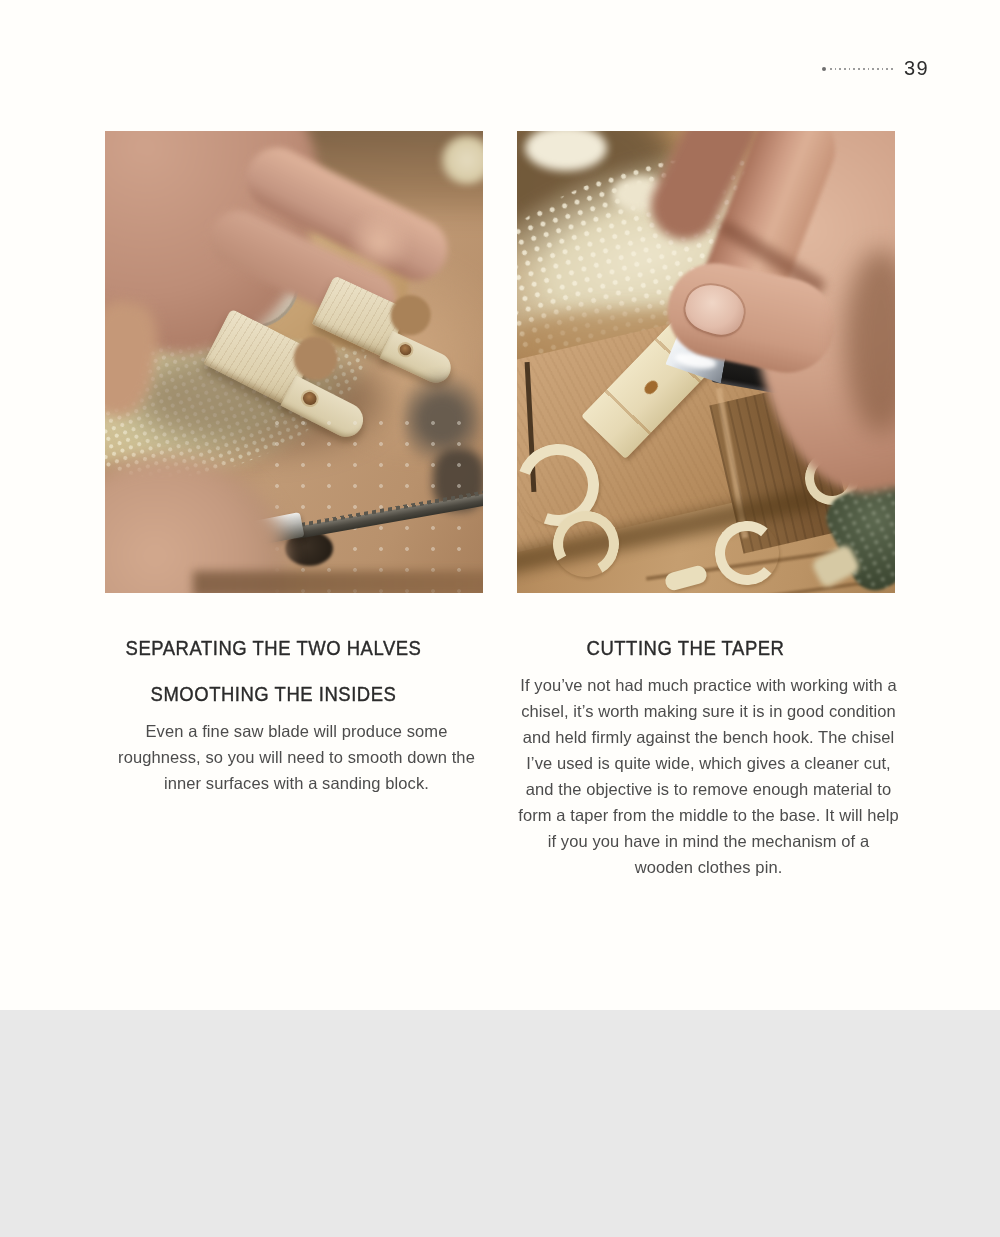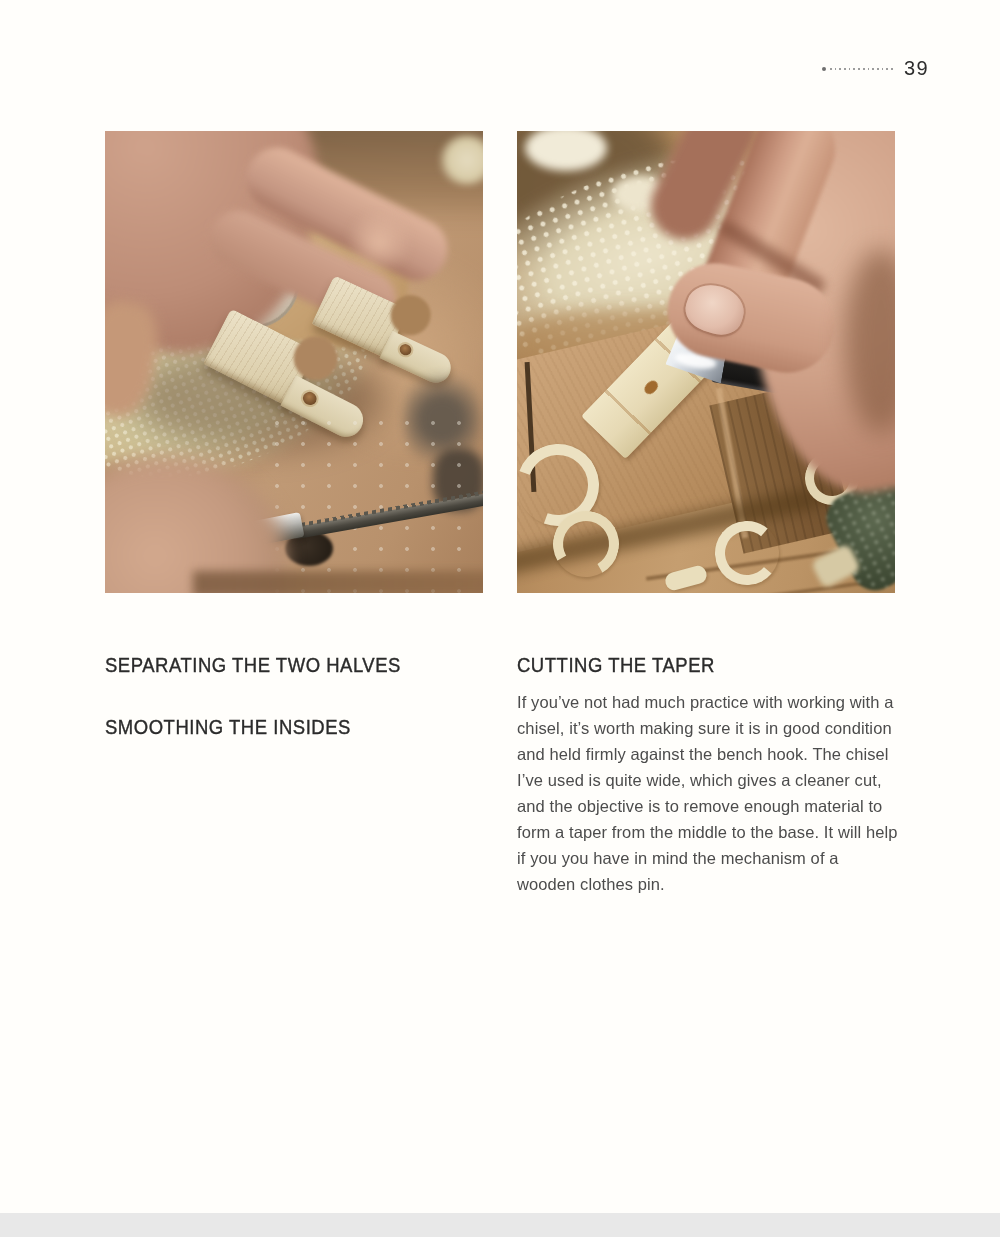--- a/index.html
+++ b/index.html
@@ -1,18 +1,18 @@
 <!DOCTYPE html>
 <html><head>
 <meta charset="utf-8">
 <style>
   * { margin:0; padding:0; box-sizing:border-box; }
   html,body { background:#e8e8e8; }
   .page {
-    position:relative; width:1000px; height:1213px; margin:0 auto;
+    position:relative; width:1000px; height:1010px; margin:0 auto;
     background:#fffefb; overflow:hidden;
     font-family:"Liberation Sans", sans-serif;
   }
 
   
   .folio-rule { position:absolute; left:822px; top:67px; width:74px; height:5px; }
   .folio-dot  { position:absolute; left:0; top:0; width:4px; height:4px; border-radius:50%; background:#6e6e6e; }
   .folio-dashes { position:absolute; left:8px; top:1px; width:66px; height:2px;
     background:repeating-linear-gradient(90deg,#9c9c9c 0 1.7px, transparent 1.7px 4.7px); }
   .folio-num { position:absolute; left:904px; top:57px; font-size:20px; letter-spacing:1.5px; color:#2d2d2d; }
@@ -179,24 +179,24 @@
   .rp-thumb { left:150px; top:140px; width:168px; height:94px; transform:rotate(12deg); border-radius:48px;
     background:linear-gradient(180deg,#ddb199 0%,#cb9a81 70%,#b58168 100%); filter:blur(1.5px); }
   .rp-nail { left:169px; top:155px; width:58px; height:47px; transform:rotate(18deg);
     border-radius:48% 48% 42% 42%;
     background:radial-gradient(circle at 42% 38%,#f0d6c6 0%,#e2bdab 55%,#cda28f 85%);
     box-shadow:0 0 0 2px rgba(165,115,92,.5), 0 2px 3px rgba(120,70,50,.4); }
   .rp-hand-shadow { left:328px; top:118px; width:72px; height:185px; border-radius:50%;
     background:#8a5f45; filter:blur(12px); opacity:.7; }
 
   
-  .col { position:absolute; top:654px; width:383px; }
+  .col { position:absolute; top:637px; width:383px;text-align:center; }
   .col-left  { left:105px; }
   .col-right { left:517px; }
-  .section + .section { margin-top:40px; }
+  .section + .section { margin-top:24px; }
   .section h2 {
     font-size:21px; font-weight:400; color:#2b2b2b; letter-spacing:.6px;
     line-height:22px; transform:scaleX(.88); transform-origin:left center;
     -webkit-text-stroke:.4px #2b2b2b; white-space:nowrap; margin:0 0 13px 0;
   }
   .section p {
     font-size:16.5px; line-height:26px; color:#4c4c4c; letter-spacing:.1px; margin:0;
   }
 </style>
 </head>
@@ -291,20 +291,21 @@
     <div class="rp-nail"></div>
     <div class="rp-hand-shadow"></div>
   </figure>
 
   <div class="col col-left">
     <section class="section">
       <h2>SEPARATING THE TWO HALVES</h2>
     </section>
     <section class="section">
       <h2>SMOOTHING THE INSIDES</h2>
+      <p>Even a fine saw blade will produce some roughness, so you will need to smooth down the inner surfaces with a sanding block.</p>
     </section>
   </div>
 
   <div class="col col-right">
     <section class="section">
       <h2>CUTTING THE TAPER</h2>
       <p>If you’ve not had much practice with working with a chisel, it’s worth making sure it is in good condition and held firmly against the bench hook. The chisel I’ve used is quite wide, which gives a cleaner cut, and the objective is to remove enough material to form a taper from the middle to the base. It will help if you  you have in mind the mechanism of a wooden clothes pin.</p>
     </section>
   </div>
 

